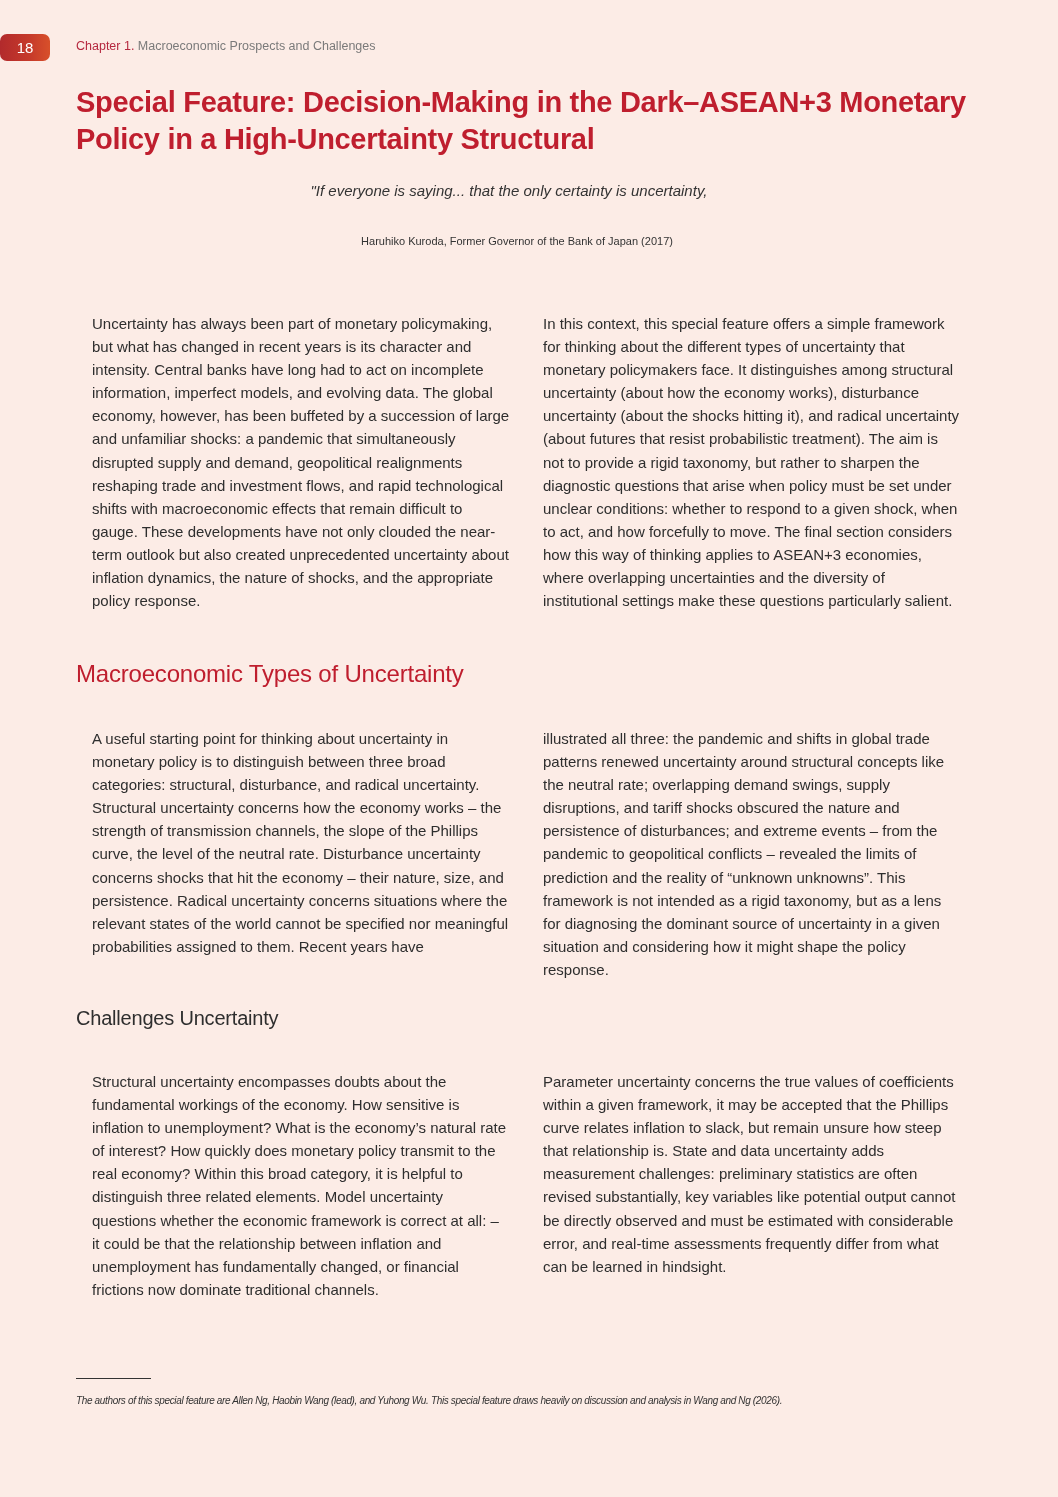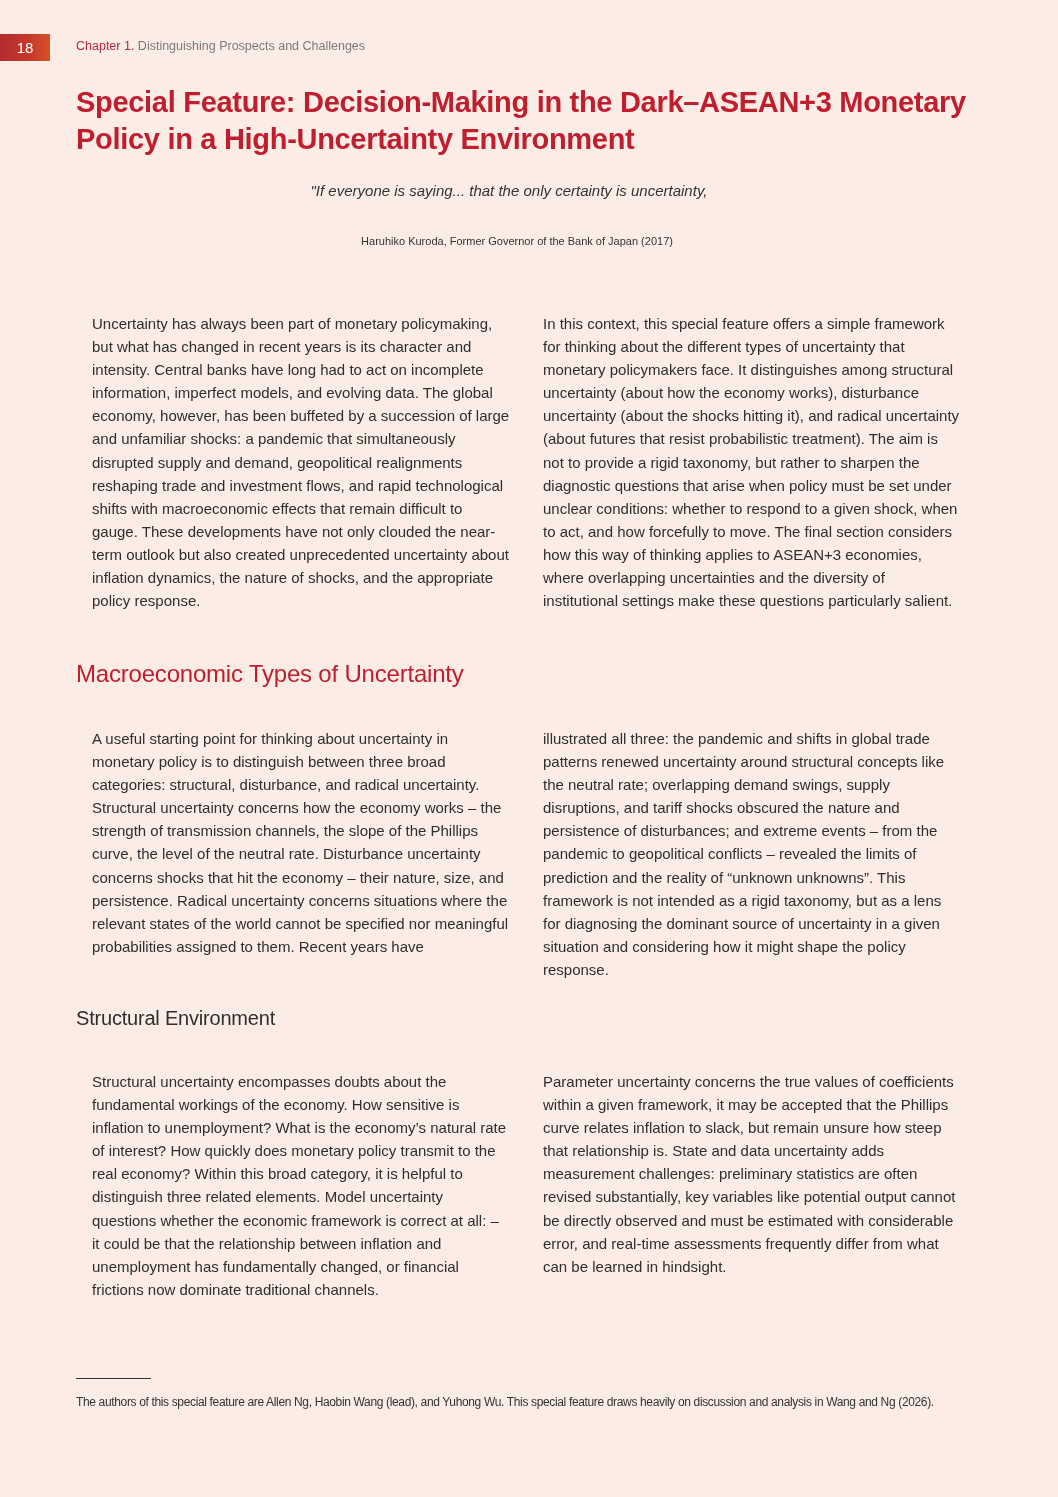--- a/index.html
+++ b/index.html
@@ -20,20 +20,21 @@
       left: 0;
       top: 34px;
       width: 50px;
       height: 27px;
       background: linear-gradient(90deg, #b22a2c 0%, #c63a2a 60%, #d8502a 100%);
       color: #ffffff;
       font-family: "Liberation Sans", sans-serif;
       font-size: 15px;
       line-height: 27px;
       text-align: center;
+      border-radius: 7px;
     }
     .running-head {
       position: absolute;
       left: 76px;
       top: 39px;
       font-family: "Liberation Sans", sans-serif;
       font-size: 12.5px;
       color: #7a7a7a;
       white-space: nowrap;
     }
@@ -114,53 +115,54 @@
       width: 75px;
       height: 0;
       border-top: 1px solid #333;
     }
     .footnote {
       position: absolute;
       left: 76px;
       top: 1395px;
       width: 900px;
       font-family: "Liberation Sans", sans-serif;
-      font-size: 12px;
+      font-size: 10px;
       letter-spacing: -0.35px;
       color: #333;
       white-space: nowrap;
+      font-style: italic;
     }
   </style>
 </head>
 <body>
 
 <div class="page-tab">18</div>
 
 <div class="running-head">
   <span class="chap">Chapter 1.</span>
-  <span>Distinguishing Prospects and Challenges</span>
+  <span>Macroeconomic Prospects and Challenges</span>
 </div>
 
 <h1 class="title">
   <span>Special Feature: Decision-Making in the Dark–ASEAN+3 Monetary</span><br>
-  <span>Policy in a High-Uncertainty Environment</span>
+  <span>Policy in a High-Uncertainty Structural</span>
 </h1>
 
 <div class="quote">
   <div>"If everyone is saying... that the only certainty is uncertainty,</div>
 </div>
 <div class="attribution">Haruhiko Kuroda, Former Governor of the Bank of Japan (2017)</div>
 
 <p class="col col-left" style="top:296px;">Uncertainty has always been part of monetary policymaking, but what has changed in recent years is its character and intensity. Central banks have long had to act on incomplete information, imperfect models, and evolving data. The global economy, however, has been buffeted by a succession of large and unfamiliar shocks: a pandemic that simultaneously disrupted supply and demand, geopolitical realignments reshaping trade and investment flows, and rapid technological shifts with macroeconomic effects that remain difficult to gauge. These developments have not only clouded the near-term outlook but also created unprecedented uncertainty about inflation dynamics, the nature of shocks, and the appropriate policy response.</p>
 <p class="col col-right" style="top:296px;">In this context, this special feature offers a simple framework for thinking about the different types of uncertainty that monetary policymakers face. It distinguishes among structural uncertainty (about how the economy works), disturbance uncertainty (about the shocks hitting it), and radical uncertainty (about futures that resist probabilistic treatment). The aim is not to provide a rigid taxonomy, but rather to sharpen the diagnostic questions that arise when policy must be set under unclear conditions: whether to respond to a given shock, when to act, and how forcefully to move. The final section considers how this way of thinking applies to ASEAN+3 economies, where overlapping uncertainties and the diversity of institutional settings make these questions particularly salient.</p>
 
 <h2 class="h2" style="top:660px;">Macroeconomic Types of Uncertainty</h2>
 
 <p class="col col-left" style="top:711px;">A useful starting point for thinking about uncertainty in monetary policy is to distinguish between three broad categories: structural, disturbance, and radical uncertainty. Structural uncertainty concerns how the economy works – the strength of transmission channels, the slope of the Phillips curve, the level of the neutral rate. Disturbance uncertainty concerns shocks that hit the economy – their nature, size, and persistence. Radical uncertainty concerns situations where the relevant states of the world cannot be specified nor meaningful probabilities assigned to them. Recent years have</p>
 <p class="col col-right" style="top:711px;">illustrated all three: the pandemic and shifts in global trade patterns renewed uncertainty around structural concepts like the neutral rate; overlapping demand swings, supply disruptions, and tariff shocks obscured the nature and persistence of disturbances; and extreme events – from the pandemic to geopolitical conflicts – revealed the limits of prediction and the reality of “unknown unknowns”. This framework is not intended as a rigid taxonomy, but as a lens for diagnosing the dominant source of uncertainty in a given situation and considering how it might shape the policy response.</p>
 
-<h3 class="h3" style="top:1007px;">Structural Environment</h3>
+<h3 class="h3" style="top:1007px;">Challenges Uncertainty</h3>
 
 <p class="col col-left" style="top:1054px;">Structural uncertainty encompasses doubts about the fundamental workings of the economy. How sensitive is inflation to unemployment? What is the economy’s natural rate of interest? How quickly does monetary policy transmit to the real economy? Within this broad category, it is helpful to distinguish three related elements. Model uncertainty questions whether the economic framework is correct at all: – it could be that the relationship between inflation and unemployment has fundamentally changed, or financial frictions now dominate traditional channels.</p>
 <p class="col col-right" style="top:1054px;">Parameter uncertainty concerns the true values of coefficients within a given framework, it may be accepted that the Phillips curve relates inflation to slack, but remain unsure how steep that relationship is. State and data uncertainty adds measurement challenges: preliminary statistics are often revised substantially, key variables like potential output cannot be directly observed and must be estimated with considerable error, and real-time assessments frequently differ from what can be learned in hindsight.</p>
 
 <div class="footnote-rule"></div>
 <div class="footnote">The authors of this special feature are Allen Ng, Haobin Wang (lead), and Yuhong Wu. This special feature draws heavily on discussion and analysis in Wang and Ng (2026).</div>
 
 </body></html>

